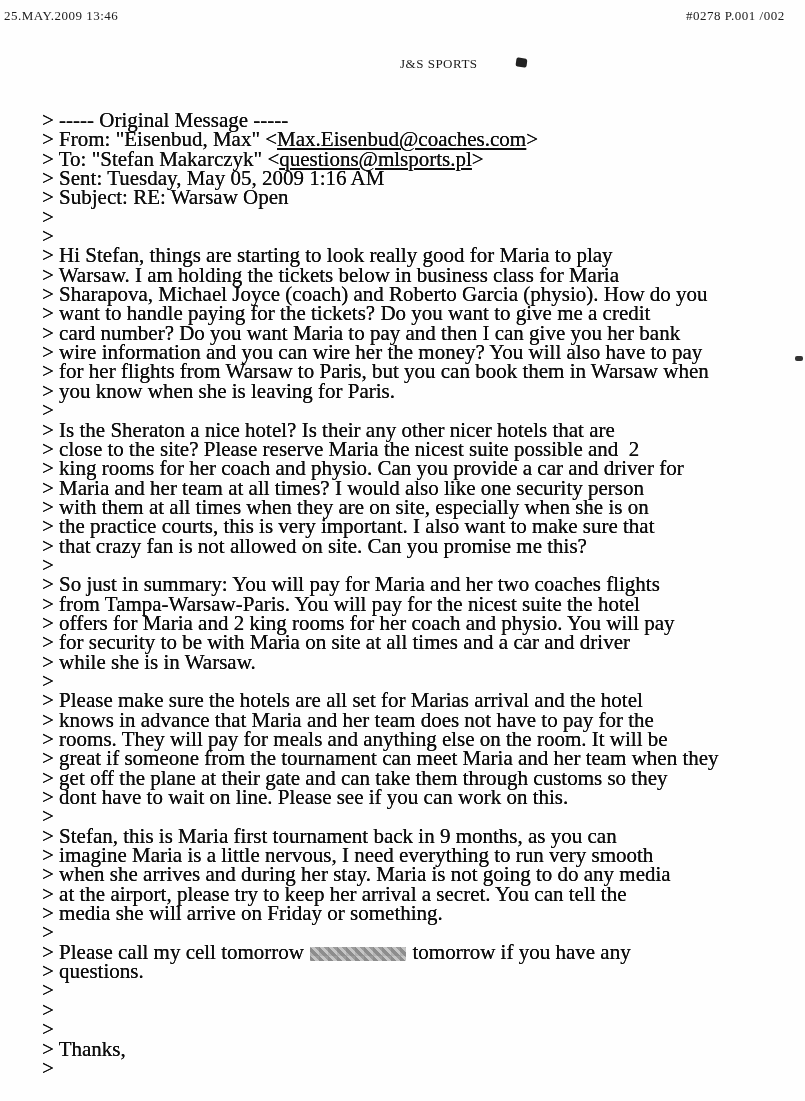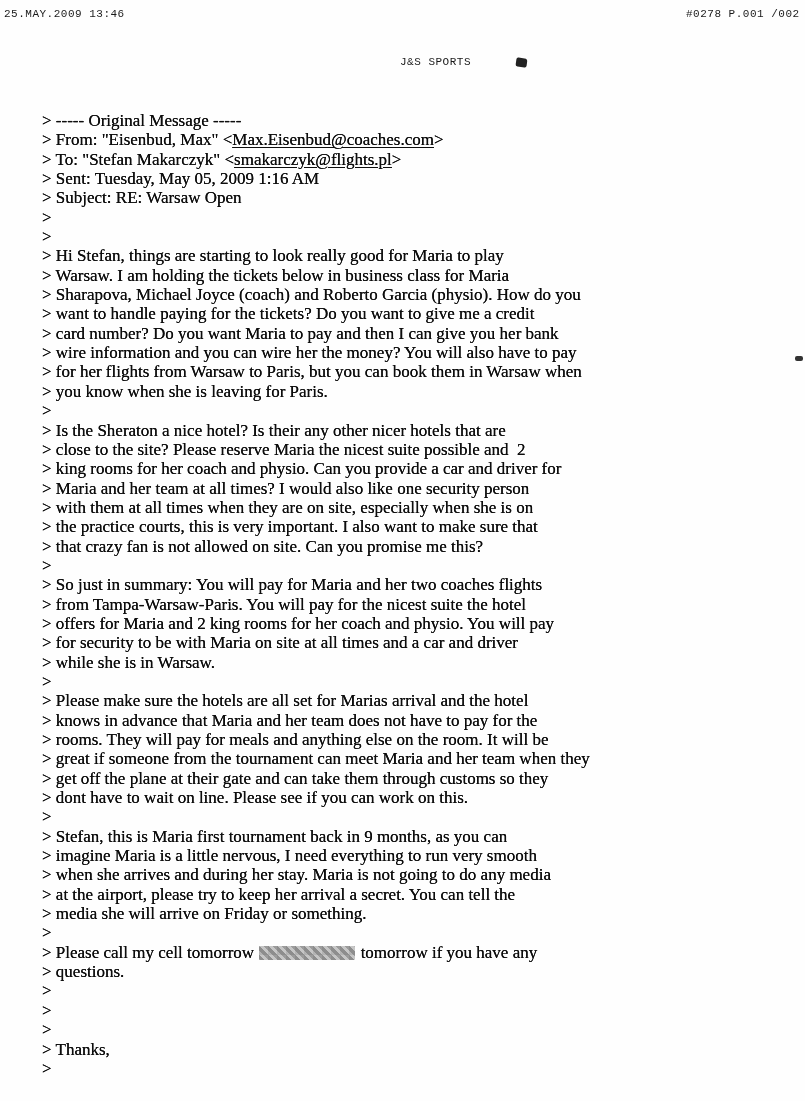--- a/index.html
+++ b/index.html
@@ -16,22 +16,22 @@
     overflow: hidden;
     color: #111;
   }
   
   .fax-header {
     position: absolute;
     top: 8px;
     left: 0;
     width: 100%;
     height: 20px;
-    font-family: Liberation Mono, monospace;
-    font-size: 11px;
+    font-family: Liberation Serif, serif;
+    font-size: 13px;
     letter-spacing: 0.5px;
     color: #1a1a1a;
   }
   .fh-left   { position: absolute; left: 4px;   top: 0; white-space: pre; }
   .fh-center { position: absolute; left: 400px; top: 0; white-space: pre; margin-top: 48px; }
   .fh-right  { position: absolute; left: 668px; top: 0; white-space: pre; margin-left: 18px; }
 
   
   .artifact {
     position: absolute;
@@ -53,21 +53,21 @@
     border-radius: 2px;
   }
 
   
   .email-body {
     position: absolute;
     top: 111px;
     left: 42px;
     width: 740px;
     font-family: "Liberation Serif", "DejaVu Serif", serif;
-    font-size: 17px;
+    font-size: 21px;
     line-height: 19.35px;
     color: #0d0d0d;
     text-shadow: 0 0 0.4px #0d0d0d;
   }
   .line {
     white-space: pre;
     min-height: 19.35px;
   }
   .email {
     text-decoration: underline;
@@ -99,21 +99,21 @@
 
   <div class="artifact"></div>
   <div class="artifact2"></div>
 
   <main class="email-body">
 
     <div class="line">&gt; ----- Original Message -----</div>
 
     <div class="line"><span>&gt; From: "Eisenbud, Max" &lt;</span><span class="email">Max.Eisenbud@coaches.com</span><span>&gt;</span></div>
 
-    <div class="line"><span>&gt; To: "Stefan Makarczyk" &lt;</span><span class="email">smakarczyk@flights.pl</span><span>&gt;</span></div>
+    <div class="line"><span>&gt; To: "Stefan Makarczyk" &lt;</span><span class="email">questions@mlsports.pl</span><span>&gt;</span></div>
 
     <div class="line">&gt; Sent: Tuesday, May 05, 2009 1:16 AM</div>
     <div class="line">&gt; Subject: RE: Warsaw Open</div>
 
     <div>
 
     <div class="line">&gt;</div>
         <div class="line">&gt;</div>
         <div class="line">&gt; Hi Stefan, things are starting to look really good for Maria to play</div>
         <div class="line">&gt; Warsaw. I am holding the tickets below in business class for Maria</div>

